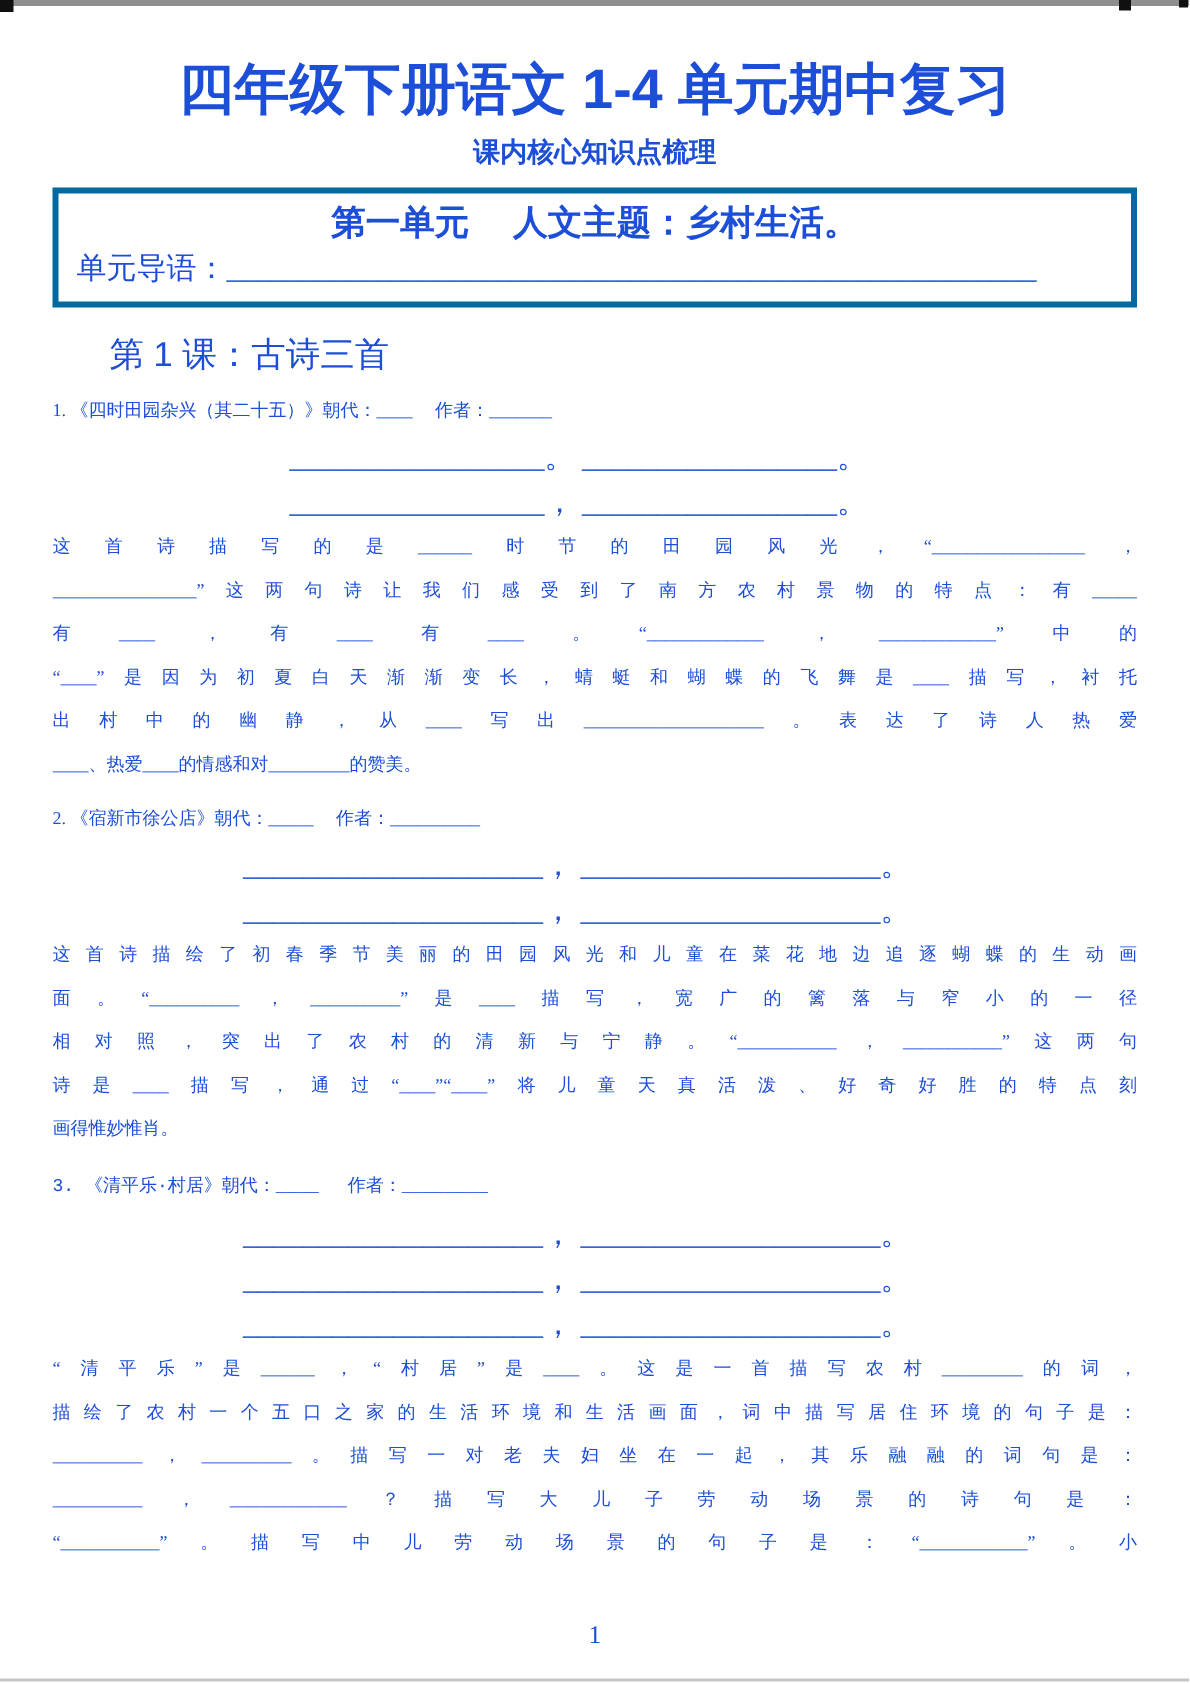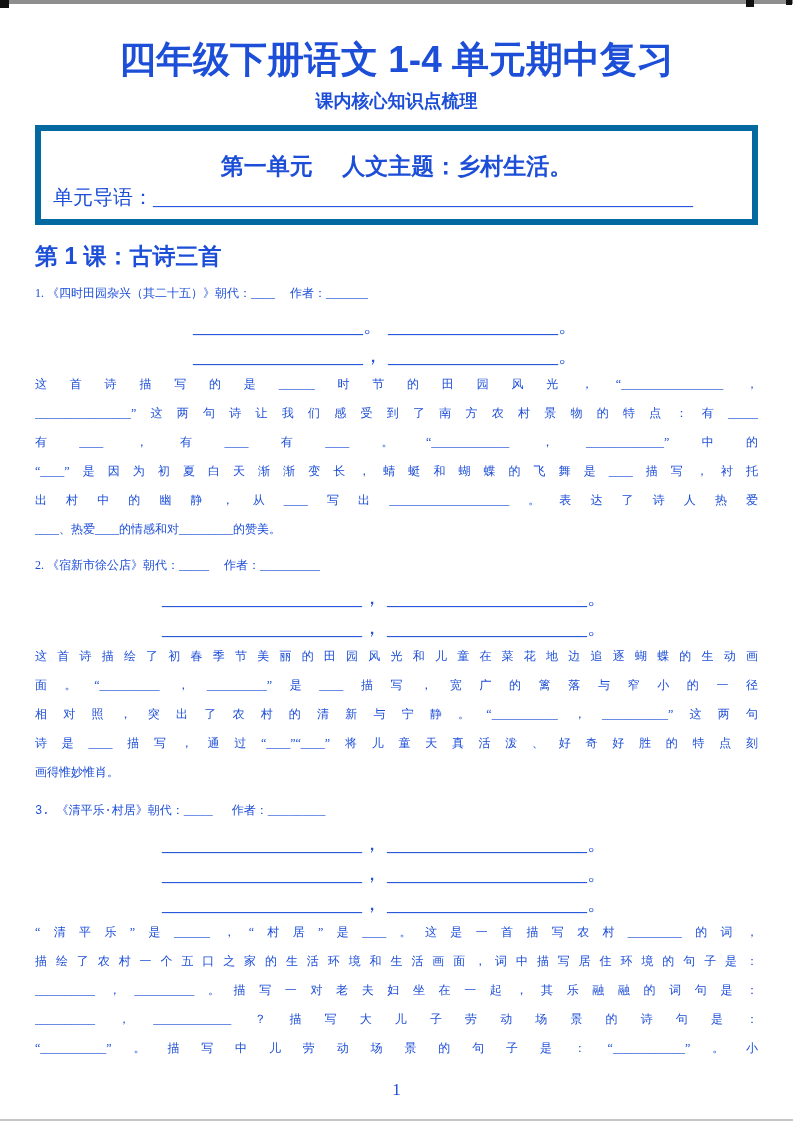--- a/index.html
+++ b/index.html
@@ -31,44 +31,45 @@
     white-space: nowrap;
   }
   .subtitle {
     font-weight: bold;
     font-size: 18px;
     line-height: 34px;
     text-align: center;
     margin-top: 2px;
   }
   .unit-box {
-    border: 6px solid #0369a1;
+    border: 4px solid #0369a1;
     margin-top: 7px;
-    padding: 20px 12px 8px 12px;
+    padding: 4px 12px 8px 12px;
   }
   .unit-heading {
     font-family: "Liberation Sans", "DejaVu Sans", sans-serif;
     font-weight: bold;
     font-size: 23px;
     line-height: 30px;
     text-align: center;
   }
   .unit-intro {
     font-size: 20px;
     line-height: 28px;
     margin-top: 2px;
     white-space: nowrap;
     overflow: hidden;
   }
   .lesson-heading {
     font-family: "Liberation Sans", "DejaVu Sans", sans-serif;
-    font-weight: bold;
+    font-weight: normal;
     font-size: 23px;
     line-height: 30px;
     margin-top: 16px;
+    margin-left: 38px;
   }
   .line {
     font-size: 12px;
     line-height: 29px;
     white-space: normal;
     overflow: hidden;
   }
   .stretch {
     text-align: justify;
     text-align-last: justify;

